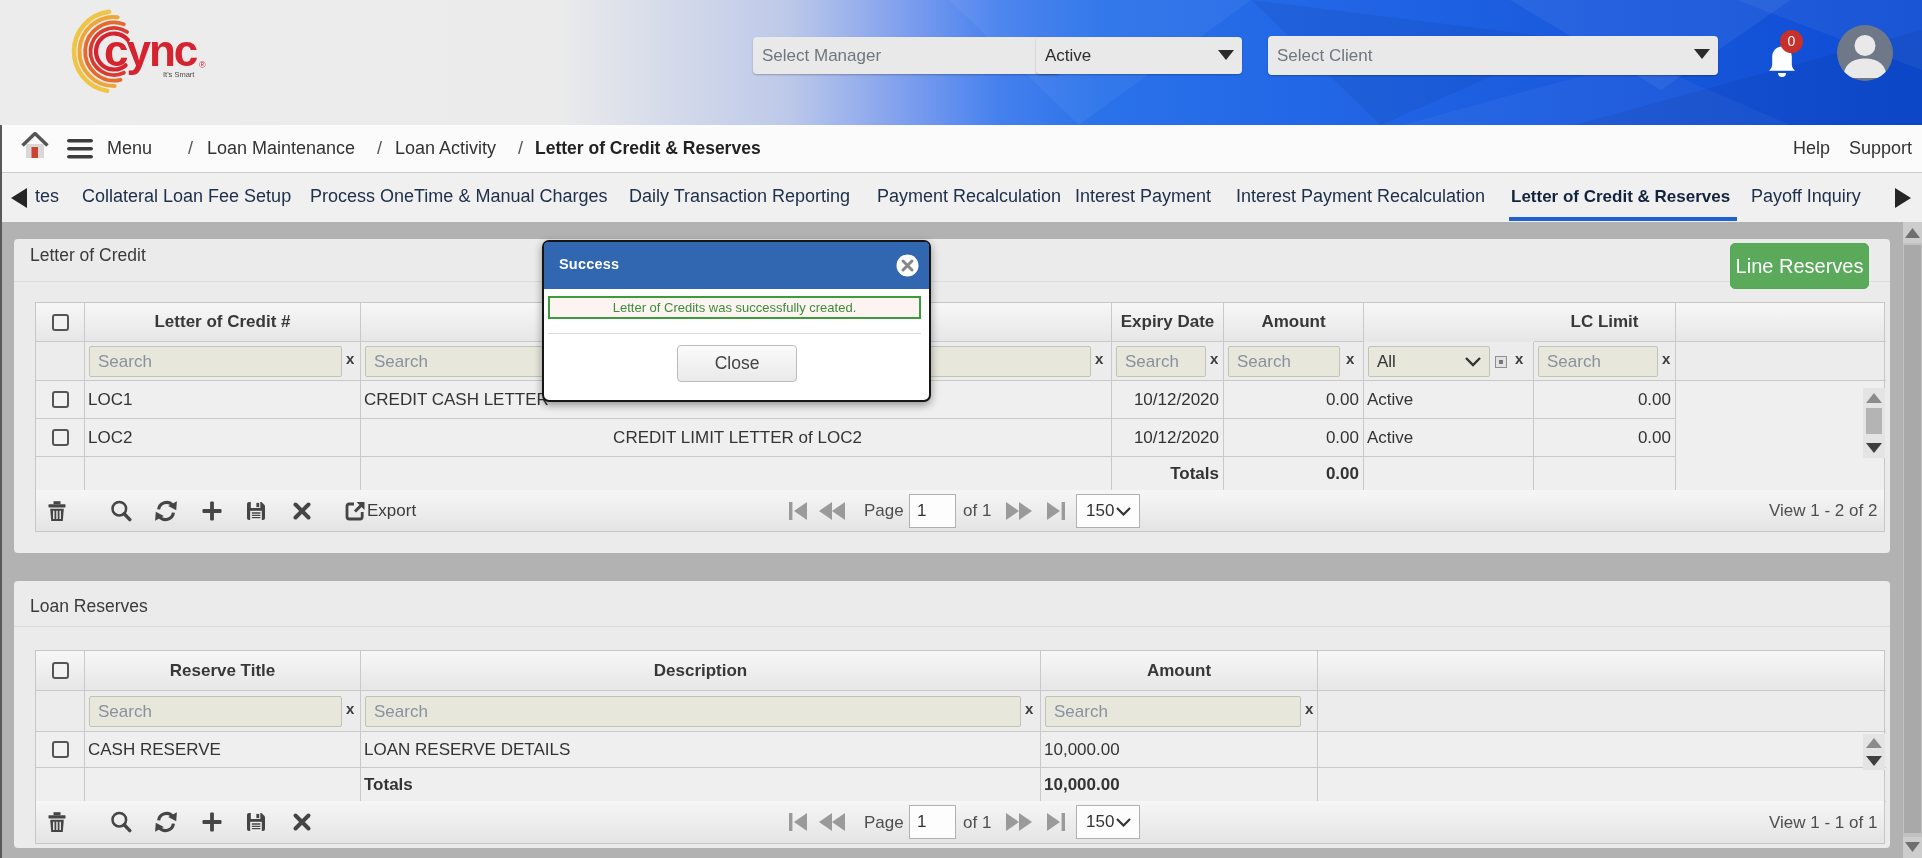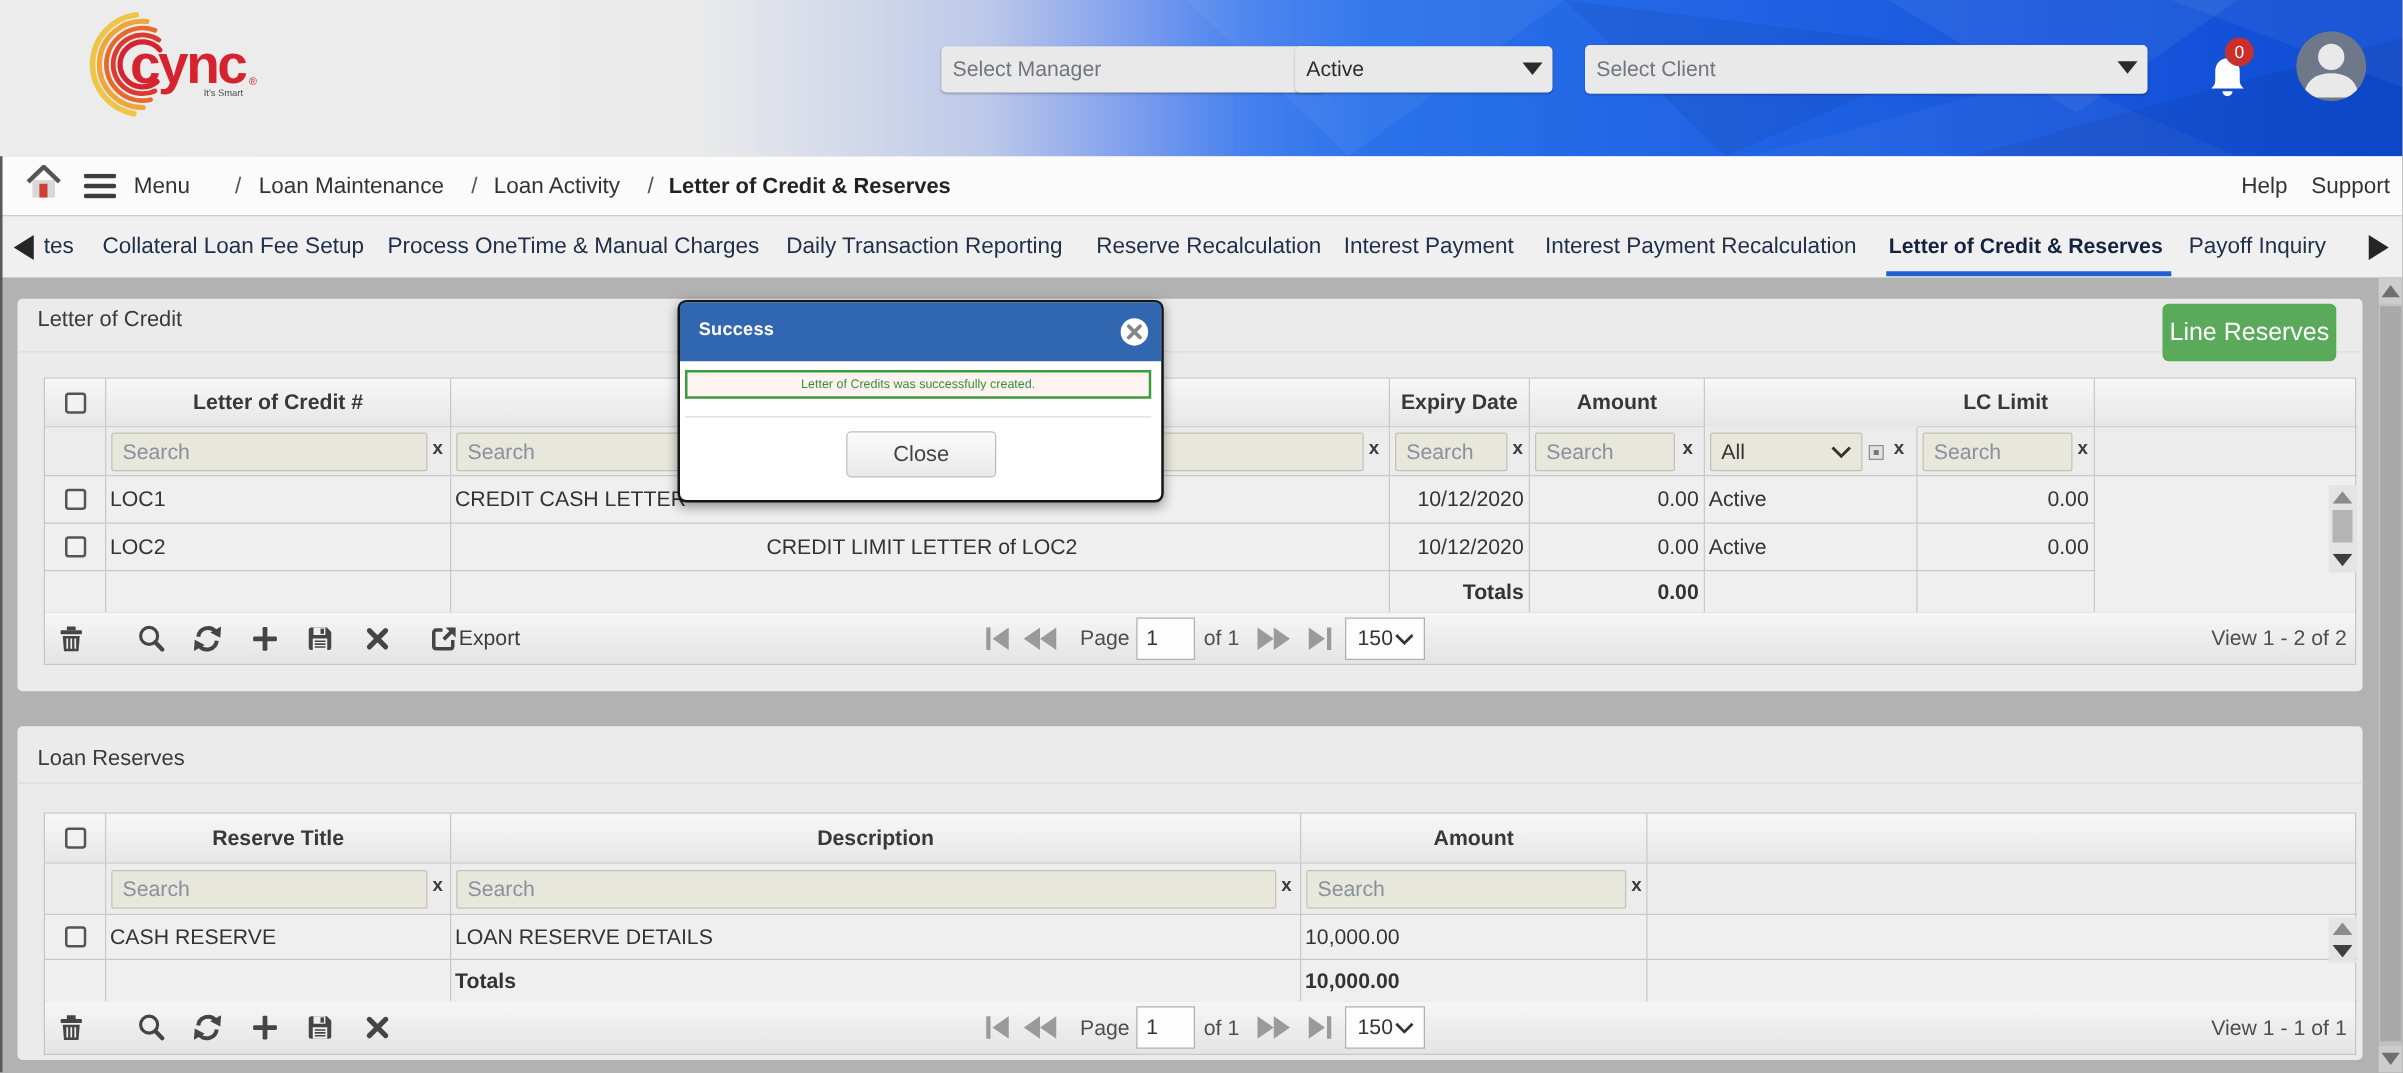--- a/index.html
+++ b/index.html
@@ -54,21 +54,21 @@
 .pginp { position:absolute; width:47px; height:34px; background:#fdfdfd; border:1px solid #b0b0b0; font-size:17px; color:#333; padding-left:7px; line-height:32px; }
 .pgsel { position:absolute; width:64px; height:34px; background:#fdfdfd; border:1px solid #b0b0b0; font-size:17px; color:#333; padding-left:9px; line-height:32px; }
 .ckb { position:absolute; width:17px; height:17px; border:2px solid #555; border-radius:3px; background:#f2f2f2; }
 .iscroll { position:absolute; width:22px; background:#e4e4e4; }
 .ithumb { position:absolute; left:3px; width:16px; background:#b4b4b4; }
 
 
 #modal { position:absolute; left:542px; top:240px; width:389px; height:162px; background:#fff; border:2px solid #151515; border-radius:7px; box-shadow:0 3px 9px rgba(0,0,0,0.4); }
 #mhead { position:absolute; left:0; top:0; width:100%; height:47px; background:#3166b0; border-radius:4px 4px 0 0; }
 #mhead .t { position:absolute; left:15px; top:0; line-height:45px; color:#fff; font-weight:bold; font-size:14.5px; letter-spacing:0.2px; }
-#msg { position:absolute; left:4px; top:54px; width:373px; height:23px; border:2px solid #3d9a3d; background:#fdf4f1; color:#3b8c3b; font-size:10px; text-align:center; line-height:19px; }
+#msg { position:absolute; left:4px; top:54px; width:373px; height:23px; border:2px solid #3d9a3d; background:#fdf4f1; color:#3b8c3b; font-size:13px; text-align:center; line-height:19px; }
 #mline { position:absolute; left:4px; top:91px; width:373px; height:1px; background:#ddd; }
 #btn-close { position:absolute; left:133px; top:103px; width:120px; height:37px; background:linear-gradient(#fbfbfb,#e9e9e9); border:1px solid #bbb; border-radius:4px; color:#444; font-size:17.5px; text-align:center; line-height:35px; }
 
 
 #pgsb { position:absolute; left:1903px; top:222px; width:19px; height:636px; background:#c2c2c2; }
 #pgsb .th { position:absolute; left:1px; top:23px; width:17px; height:588px; background:#a9a9a9; }
 </style>
 </head>
 <body>
 
@@ -128,21 +128,21 @@
   <span style="left:1793px">Help</span>
   <span style="left:1849px">Support</span>
 </div>
 
 <div id="tabbar">
   <span class="tarrow" style="left:11px;border-top:10px solid transparent;border-bottom:10px solid transparent;border-right:16px solid #252525;"></span>
   <span class="tab" style="left:35px">tes</span>
   <span class="tab" style="left:82px">Collateral Loan Fee Setup</span>
   <span class="tab" style="left:310px">Process OneTime &amp; Manual Charges</span>
   <span class="tab" style="left:629px">Daily Transaction Reporting</span>
-  <span class="tab" style="left:877px">Reserve Recalculation</span>
+  <span class="tab" style="left:877px">Payment Recalculation</span>
   <span class="tab" style="left:1075px">Interest Payment</span>
   <span class="tab" style="left:1236px">Interest Payment Recalculation</span>
   <span class="tab active" style="left:1511px">Letter of Credit &amp; Reserves</span>
   <span class="tab" style="left:1751px">Payoff Inquiry</span>
   <span class="tarrow" style="left:1895px;border-top:10px solid transparent;border-bottom:10px solid transparent;border-left:16px solid #252525;"></span>
   <div id="uline"></div>
 </div>
 
 <div class="panel" id="p1"></div>
 <div class="panel" id="p2"></div>

